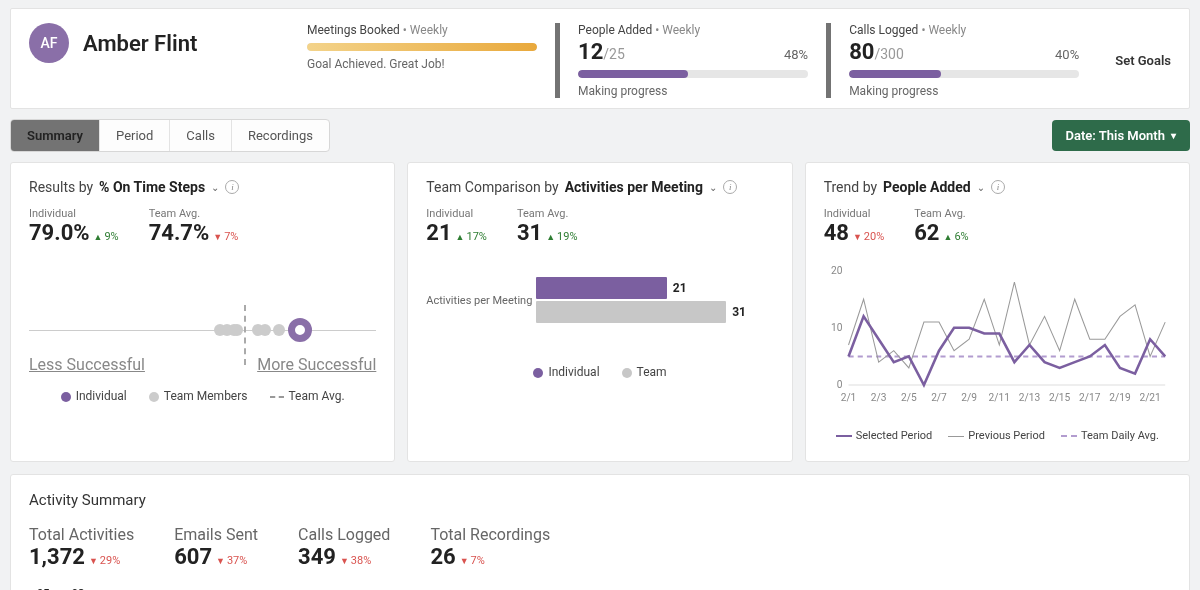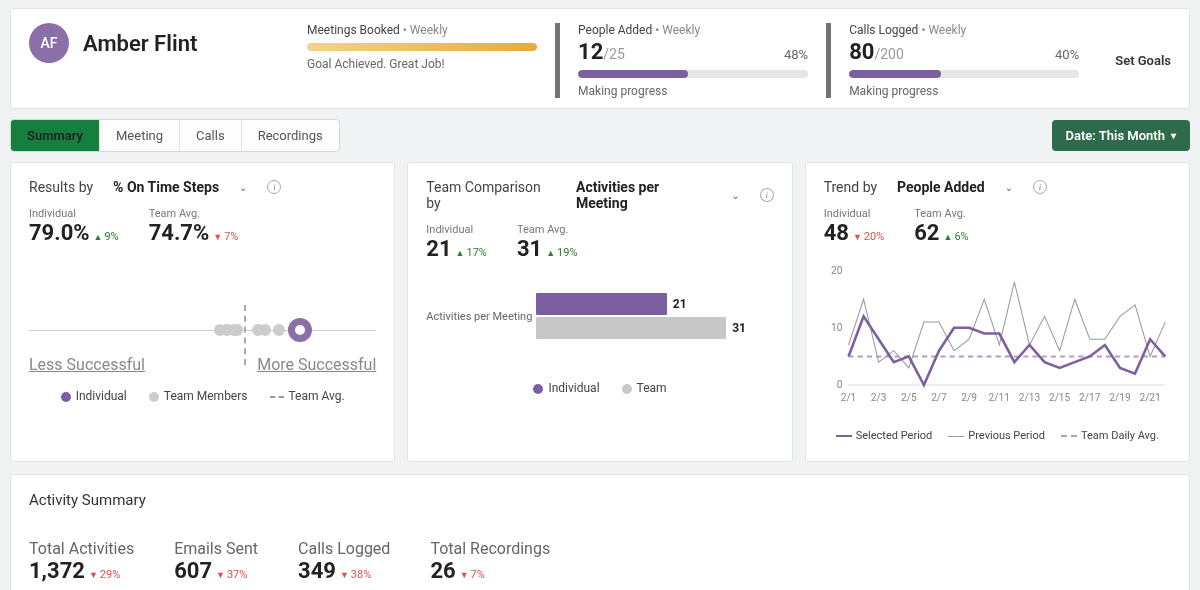--- a/index.html
+++ b/index.html
@@ -18,25 +18,25 @@
   .goal-target { font-size: 14px; color: #999; font-weight: 400; }
   .goal-pct { font-size: 13px; color: #666; }
   .goal-bar { height: 8px; border-radius: 4px; background: #e6e6e6; margin-top: 6px; position: relative; overflow: hidden; }
   .goal-bar-fill { height: 100%; border-radius: 4px; }
   .goal-note { font-size: 12px; color: #666; margin-top: 6px; }
   .set-goals { font-size: 13px; color: #333; font-weight: 600; align-self: center; padding-left: 18px; cursor: pointer; }
   .tab-row { display: flex; align-items: center; justify-content: space-between; padding: 0 10px; margin-bottom: 10px; }
   .tabs { display: flex; border: 1px solid #d7d7d7; border-radius: 4px; overflow: hidden; background: #fdfdfd; }
   .tab { padding: 8px 16px; font-size: 13px; color: #555; cursor: pointer; border-right: 1px solid #e3e3e3; }
   .tab:last-child { border-right: none; }
-  .tab.active { background: #15803d; color: #222; font-weight: 600; }
+  .tab.active { background: #737373; color: #222; font-weight: 600; }
   .date-btn { background: #2e6b4a; color: #fff; border-radius: 4px; padding: 8px 14px; font-size: 13px; font-weight: 600; cursor: pointer; display: flex; align-items: center; gap: 6px; }
   .cards { display: flex; gap: 12px; padding: 0 10px 12px 10px; }
   .card { background: #fff; border: 1px solid #e3e3e3; border-radius: 3px; padding: 16px 18px; flex: 1; min-height: 300px; }
-  .card-title { font-size: 14px; color: #444; margin-bottom: 12px; display: flex; align-items: center; gap: 20px; }
+  .card-title { font-size: 14px; color: #444; margin-bottom: 12px; display: flex; align-items: center; gap: 6px; }
   .card-title span.b { font-weight: 700; color: #222; }
   .metric-row { display: flex; gap: 30px; margin-bottom: 10px; }
   .metric .lbl { font-size: 11px; color: #777; }
   .metric .val { font-size: 22px; font-weight: 700; color: #222; }
   .delta { font-size: 11px; margin-left: 4px; }
   .delta.up { color: #2e7d32; }
   .delta.down { color: #d9534f; }
   .arrow { font-size: 9px; margin-right: 2px; display: inline-block; }
   .info-icon { width: 14px; height: 14px; border: 1px solid #aaa; color: #888; border-radius: 50%; font-size: 9px; display: inline-flex; align-items: center; justify-content: center; font-style: italic; font-family: serif; }
   .chev { font-size: 10px; color: #666; }
@@ -56,21 +56,21 @@
   .cmp-row { display: flex; align-items: center; margin: 6px 0; font-size: 12px; }
   .cmp-label { width: 110px; font-size: 11px; color: #666; }
   .cmp-bars { flex: 1; }
   .cmp-bar { height: 22px; display: flex; align-items: center; margin: 2px 0; }
   .cmp-fill { height: 22px; border-radius: 1px; }
   .cmp-val { font-size: 12px; font-weight: 700; margin-left: 6px; }
   
   .axis-txt { font-size: 10px; fill: #888; }
   
   .activity { background: #fff; border: 1px solid #e3e3e3; border-radius: 3px; margin: 0 10px 10px 10px; padding: 16px 18px 6px 18px; }
-  .act-title { font-size: 15px; color: #333; margin-bottom: 30px; }
+  .act-title { font-size: 15px; color: #333; margin-bottom: 16px; }
   .act-row { display: flex; gap: 40px; }
   .act-metric .lbl { font-size: 16px; color: #666; }
   .act-metric .val { font-size: 22px; font-weight: 700; }
   .mini-nums { display: flex; gap: 22px; font-size: 11px; font-weight: 700; color: #222; margin-top: 18px; margin-left: 8px; }
 </style>
 </head>
 <body>
 
 <div class="header-card">
   <div class="user-block">
@@ -95,36 +95,36 @@
       </div>
       <div class="goal-bar">
           <div class="goal-bar-fill" style="width:48%;background:#7b5fa0;"></div>
         </div>
       <div class="goal-note">Making progress</div>
     </div>
 
     <div class="goal">
       <div class="goal-title"><span>Calls Logged</span> <span class="period">• <span>Weekly</span></span></div>
       <div class="goal-value-row">
-        <div><span class="goal-value">80</span><span class="goal-target">/200</span></div>
+        <div><span class="goal-value">80</span><span class="goal-target">/300</span></div>
         <div class="goal-pct">40%</div>
       </div>
       <div class="goal-bar">
           <div class="goal-bar-fill" style="width:40%;background:#7b5fa0;"></div>
         </div>
       <div class="goal-note">Making progress</div>
     </div>
   </div>
   <div class="set-goals">Set Goals</div>
 </div>
 
 <div class="tab-row">
   <div class="tabs">
     <div class="tab active">Summary</div>
-    <div class="tab">Meeting</div>
+    <div class="tab">Period</div>
     <div class="tab">Calls</div>
     <div class="tab">Recordings</div>
   </div>
   <div class="date-btn">
     <span>Date: This Month</span>
     <span class="chev" style="color:#fff;">▾</span>
   </div>
 </div>
 
 <div class="cards">

